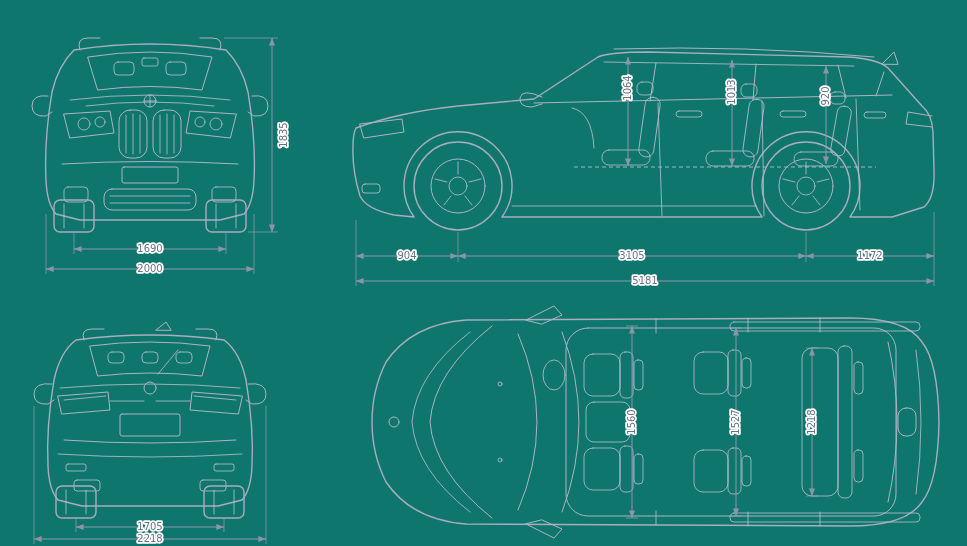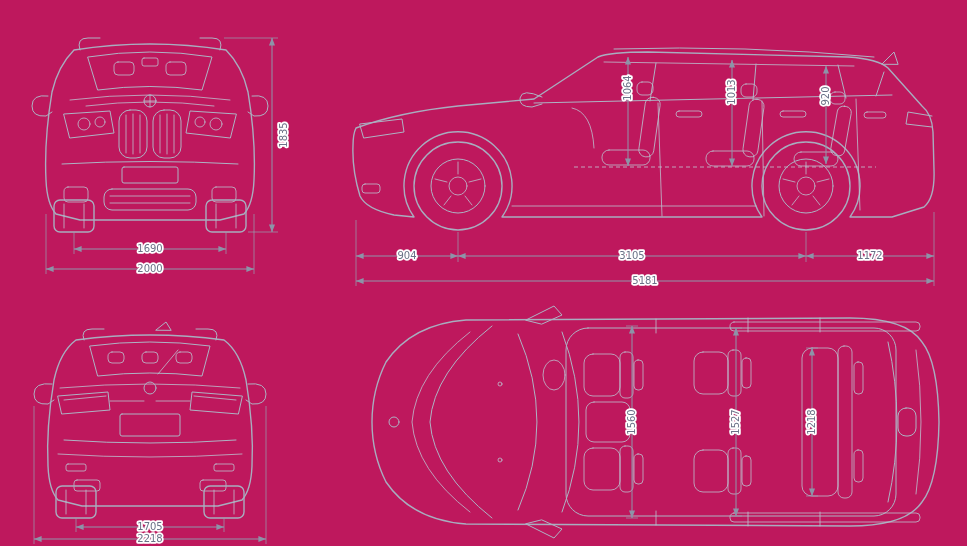--- a/index.html
+++ b/index.html
@@ -1,16 +1,16 @@
 <!DOCTYPE html>
 <html><head>
 <meta charset="utf-8">
 <style>
   html,body { margin:0; padding:0; background:#ffffff; }
-  .canvas { position:relative; width:967px; height:546px; background:#be185d; overflow:hidden;
+  .canvas { position:relative; width:967px; height:546px; background:#0f766e; overflow:hidden;
             font-family:"DejaVu Sans", sans-serif;text-align:center; }
   .view { position:absolute; }
   .outline { fill:none; stroke:#a8adbf; stroke-width:1.4; stroke-linejoin:round; stroke-linecap:round; }
   .detail  { fill:none; stroke:#aeb3c4; stroke-width:1;   stroke-linejoin:round; stroke-linecap:round; }
   .thin    { fill:none; stroke:#bcc0cf; stroke-width:0.8; stroke-linecap:round; }
   .dash    { fill:none; stroke:#c3c7d4; stroke-width:0.8; stroke-dasharray:4 3; }
   .dimline { fill:none; stroke:#9096ac; stroke-width:1;
              marker-start:url(#arw); marker-end:url(#arw); }
   .extline { fill:none; stroke:#9aa0b3; stroke-width:0.7; }
   .dimtxt  { fill:#6b7187; font-size:10px; text-anchor:middle;

